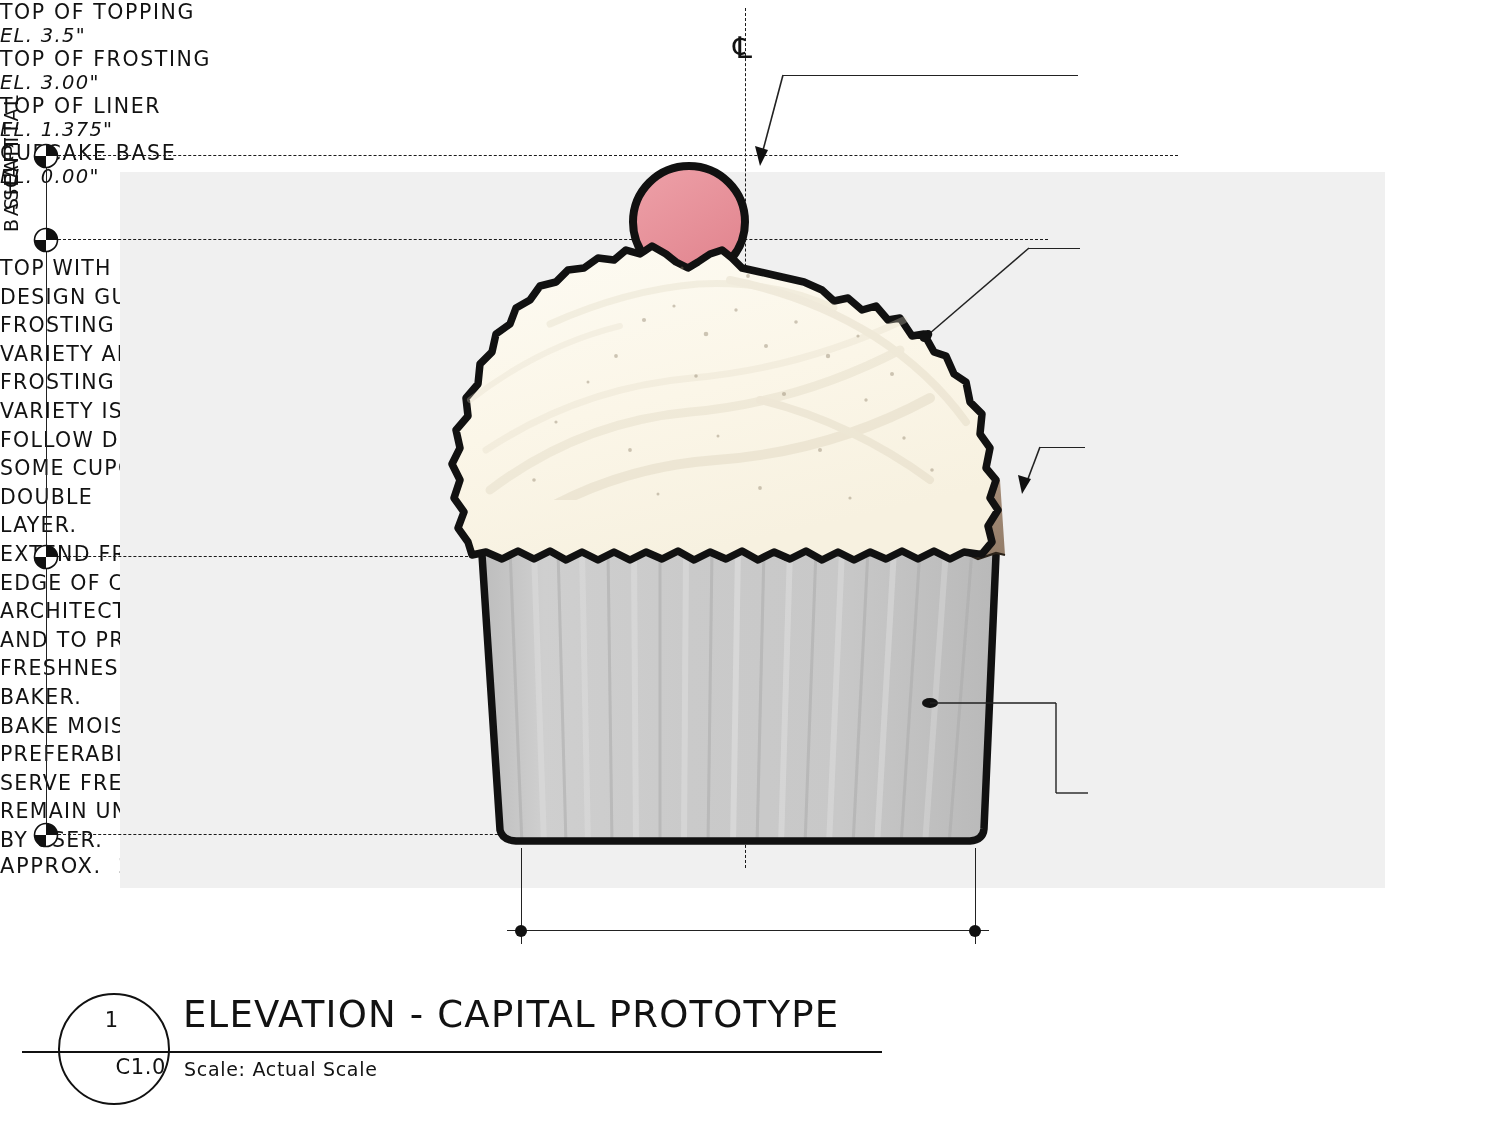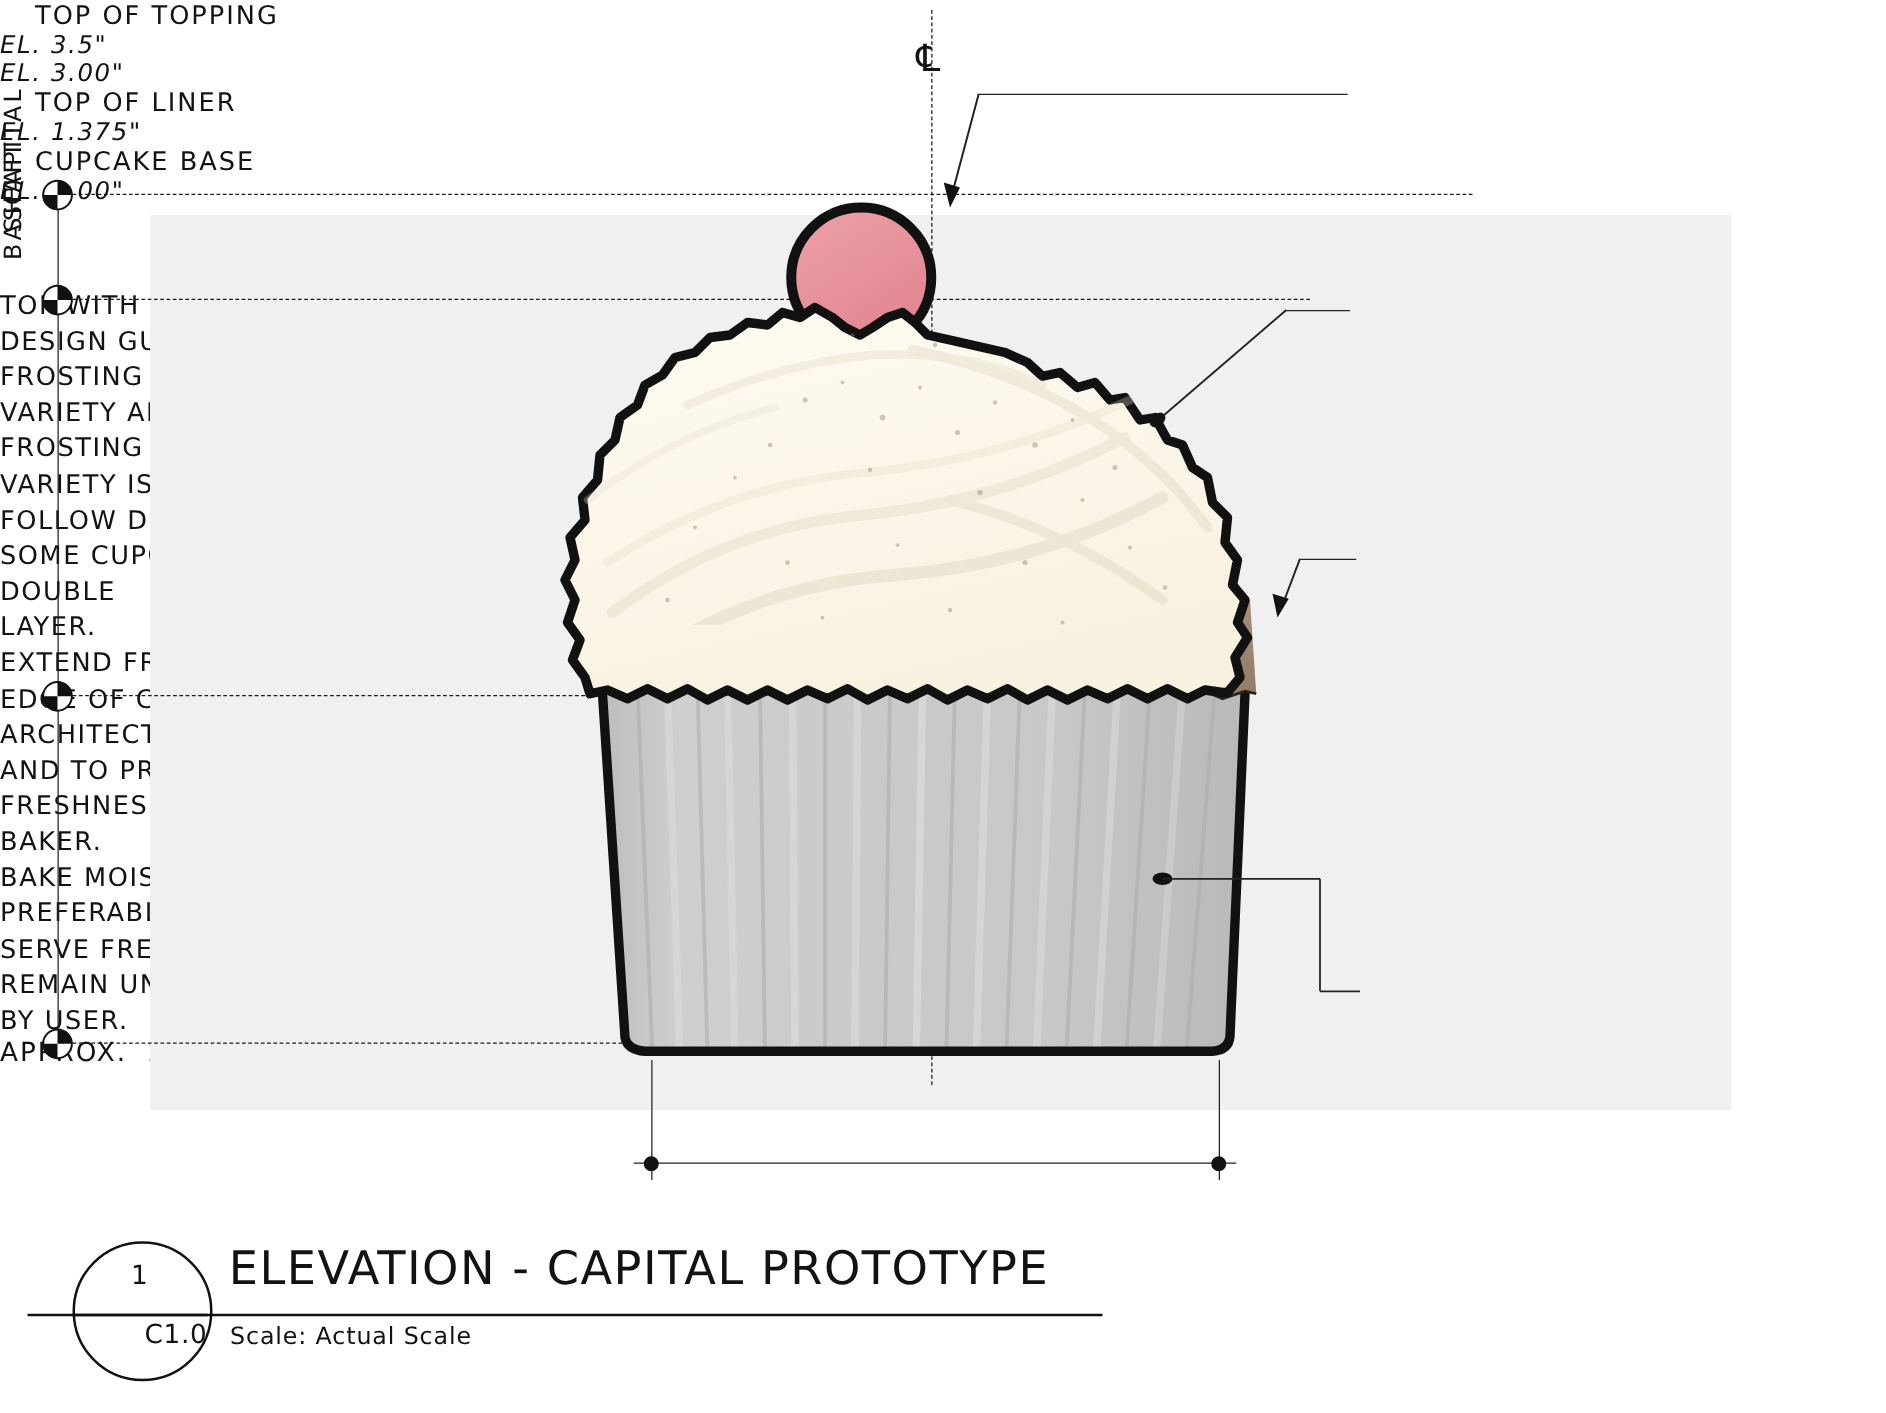--- a/index.html
+++ b/index.html
@@ -27,21 +27,21 @@
   }
 
   
   .hand{
     font-family:"DejaVu Sans","Liberation Sans",sans-serif;
     letter-spacing:1.1px;
     font-weight:500;
     color:#121212;
     white-space:pre;
   }
-  .lev-name{font-size:20.5px;letter-spacing:1.6px;padding-left:28px;}
+  .lev-name{font-size:20.5px;letter-spacing:1.6px;}
   .lev-el{font-size:19.5px;letter-spacing:1.3px;font-style:italic;}
   .note{
     font-size:20.5px;line-height:28.6px;letter-spacing:1.25px;
     white-space:pre-line;
   }
   .sect-label{
     font-size:19px;letter-spacing:2.6px;
     transform-origin:0 0;
   }
   .dim-text{font-size:21px;letter-spacing:1.6px;}
@@ -99,20 +99,21 @@
   <div class="hand lev-name" style="left:72px;top:131px;">TOP OF TOPPING</div>
   <div class="hand lev-el" style="left:72px;top:169px;">EL. 3.5"</div>
 
   <div class="elev-mark" style="left:33px;top:227px;">
     <svg viewBox="0 0 26 26" width="26" height="26">
       <circle cx="13" cy="13" r="11.5" fill="#fff" stroke="#111" stroke-width="1.6"></circle>
       <path d="M13 13 L13 1.5 A11.5 11.5 0 0 1 24.5 13 Z" fill="#111"></path>
       <path d="M13 13 L13 24.5 A11.5 11.5 0 0 1 1.5 13 Z" fill="#111"></path>
     </svg>
   </div>
+  <div class="hand lev-name" style="left:72px;top:214px;">TOP OF FROSTING</div>
   <div class="hand lev-el" style="left:72px;top:253px;">EL. 3.00"</div>
 
   <div class="elev-mark" style="left:33px;top:544px;">
     <svg viewBox="0 0 26 26" width="26" height="26">
       <circle cx="13" cy="13" r="11.5" fill="#fff" stroke="#111" stroke-width="1.6"></circle>
       <path d="M13 13 L13 1.5 A11.5 11.5 0 0 1 24.5 13 Z" fill="#111"></path>
       <path d="M13 13 L13 24.5 A11.5 11.5 0 0 1 1.5 13 Z" fill="#111"></path>
     </svg>
   </div>
   <div class="hand lev-name" style="left:72px;top:522px;">TOP OF LINER</div>

